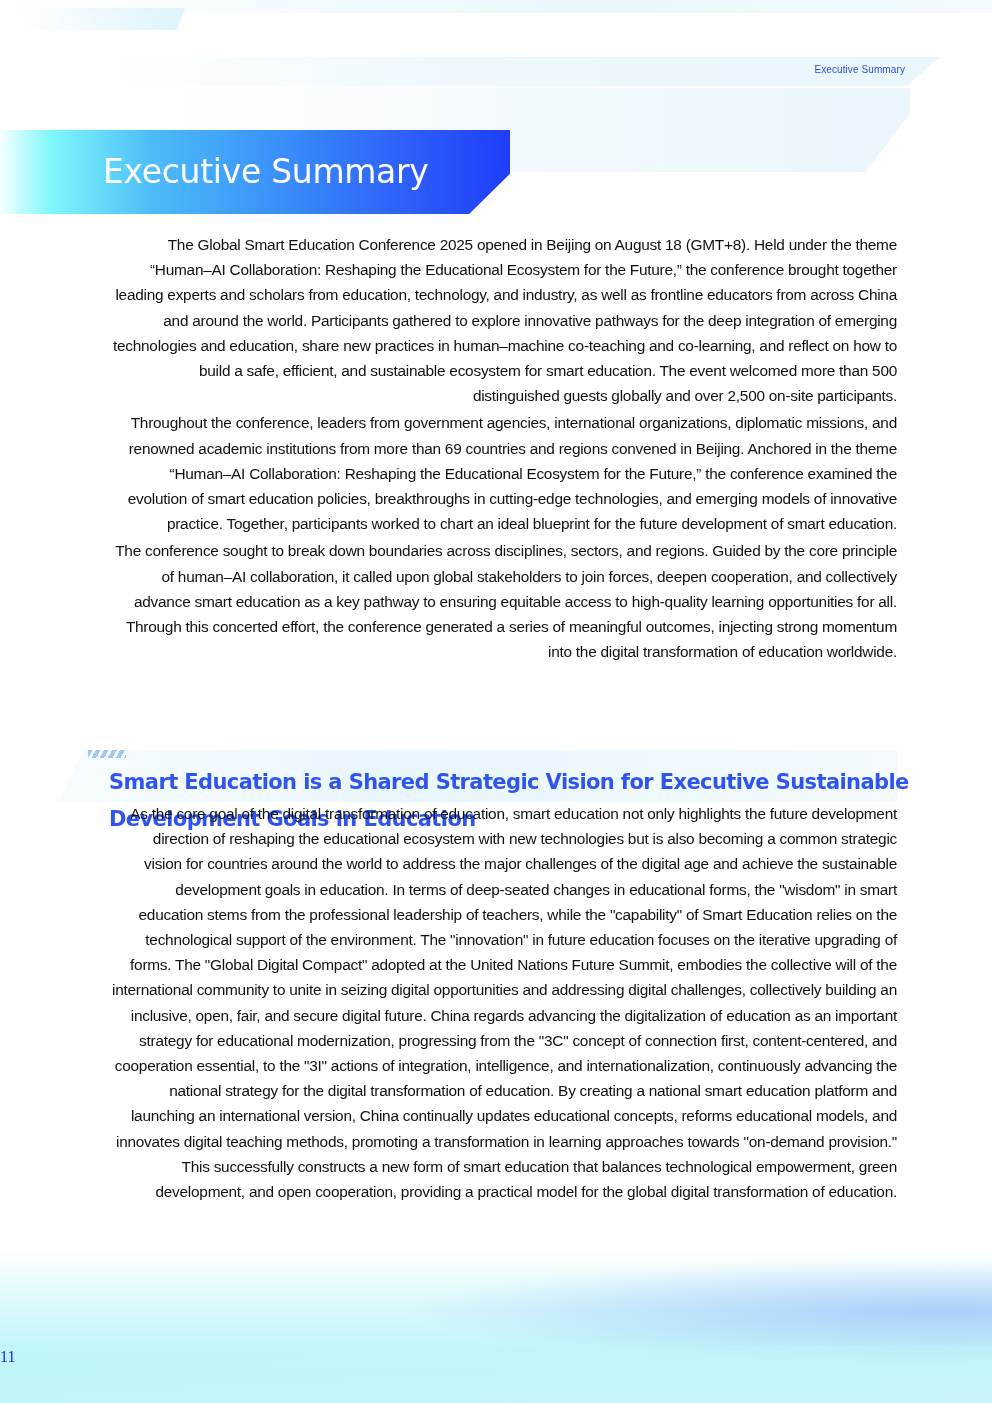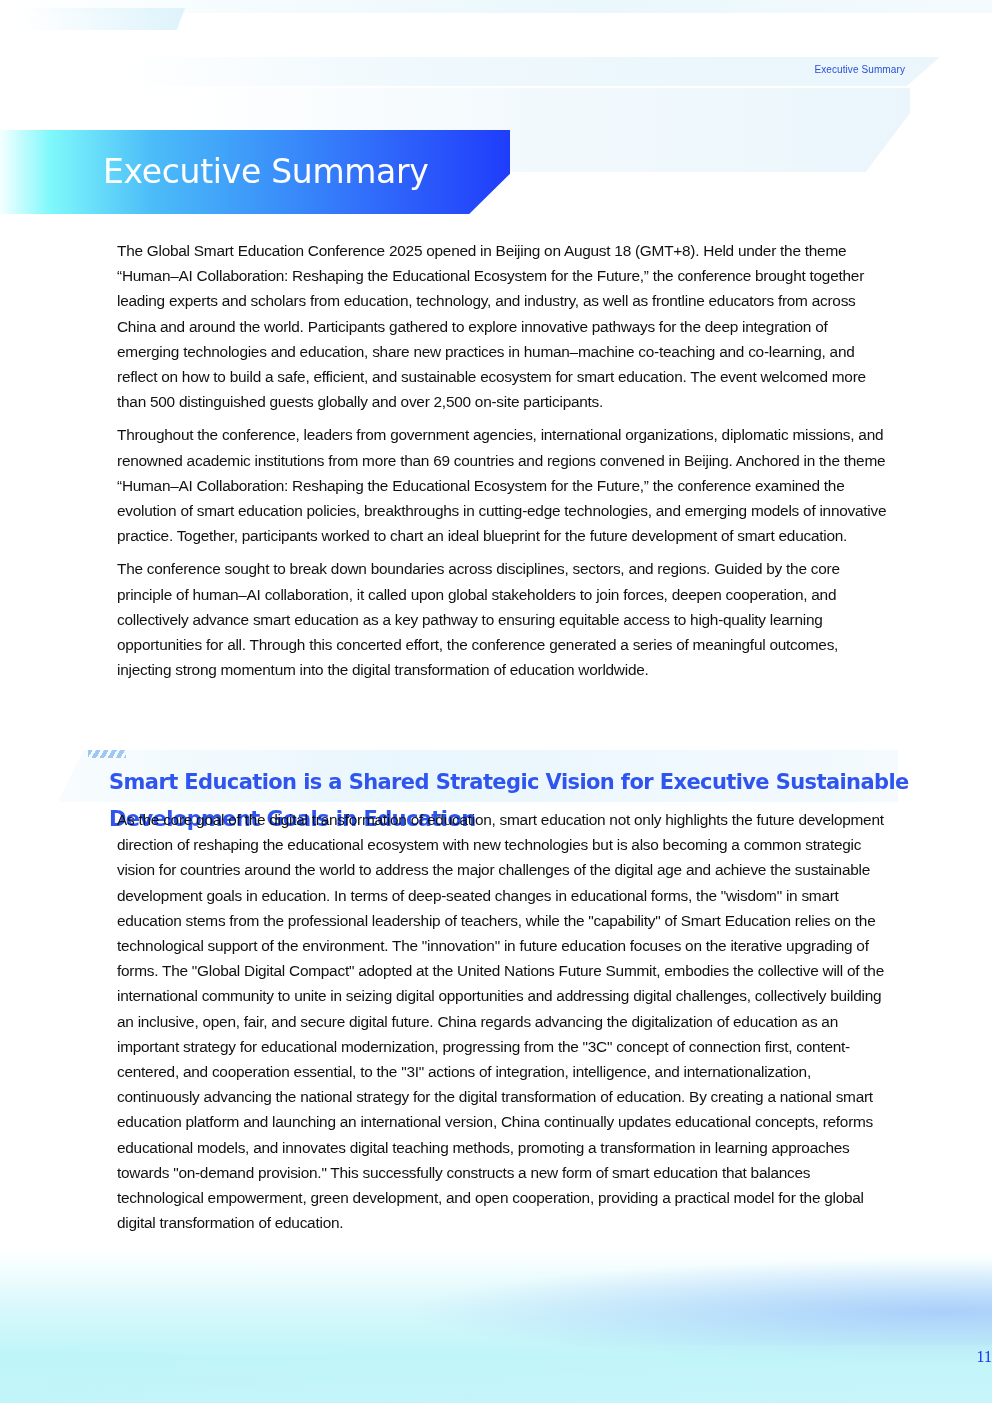--- a/index.html
+++ b/index.html
@@ -43,21 +43,21 @@
     font-family: "DejaVu Sans", sans-serif;
     font-size: 33px; font-weight: normal; color: #ffffff;
     letter-spacing: -0.3px;
   }
   .body-text {
     position: absolute; left: 109px; width: 790px;
     font-family: "Liberation Sans", sans-serif;
     font-size: 15.4px; line-height: 25.2px; color: #111111;
     letter-spacing: -0.25px;
   }
-  .body-text p { margin: 8px; }
+  .body-text p { margin: 2px; text-align: right; }
   .intro { top: 230px; }
   .section-band {
     position: absolute; left: 58px; top: 750px; width: 840px; height: 52px;
     background: linear-gradient(90deg, rgba(220,240,252,0.2) 0%, #e9f6fd 40%, #f4fafe 100%);
     clip-path: polygon(3% 0, 100% 0, 100% 100%, 0 100%);
   }
   .section-stripes {
     position: absolute; left: 88px; top: 750px; width: 38px; height: 8px;
     background: repeating-linear-gradient(120deg, #9fc7f5 0 4px, transparent 4px 7px);
   }
@@ -72,21 +72,21 @@
     position: absolute; left: 0; top: 1250px; width: 992px; height: 153px;
     background:
       radial-gradient(ellipse at 95% 40%, rgba(140,180,250,0.6) 0%, rgba(140,180,250,0) 40%),
       linear-gradient(180deg, rgba(255,255,255,0) 0%, #d6f8fb 40%, #bff5f8 70%, #c8f4fa 100%);
   }
   .footer-bg2 {
     position: absolute; left: 0; top: 1345px; width: 992px; height: 58px;
     background: linear-gradient(90deg, rgba(190,245,250,0.6), rgba(200,244,250,0.3));
   }
   .page-number {
-    position: absolute; left: 0; width: 992px; top: 1348px; text-align: right;
+    position: absolute; left: 0; width: 992px; top: 1348px; text-align: left;
     font-family: "Liberation Serif", serif; font-size: 16px; color: #1a2ff0;
   }
 </style>
 </head>
 <body>
 
 <div class="deco deco-top1"></div>
 <div class="deco deco-top2"></div>
 <div class="deco deco-header-band"></div>
 <div class="deco deco-header-band2"></div>

